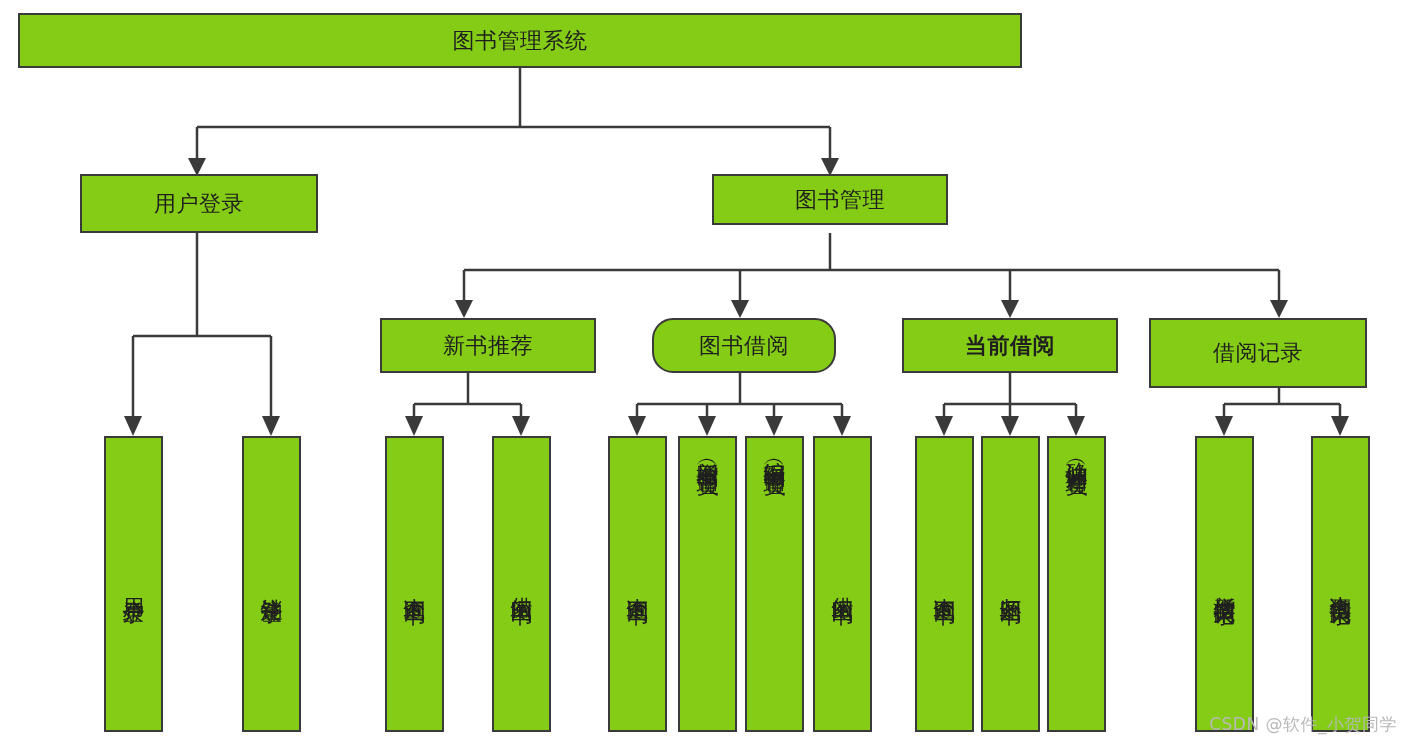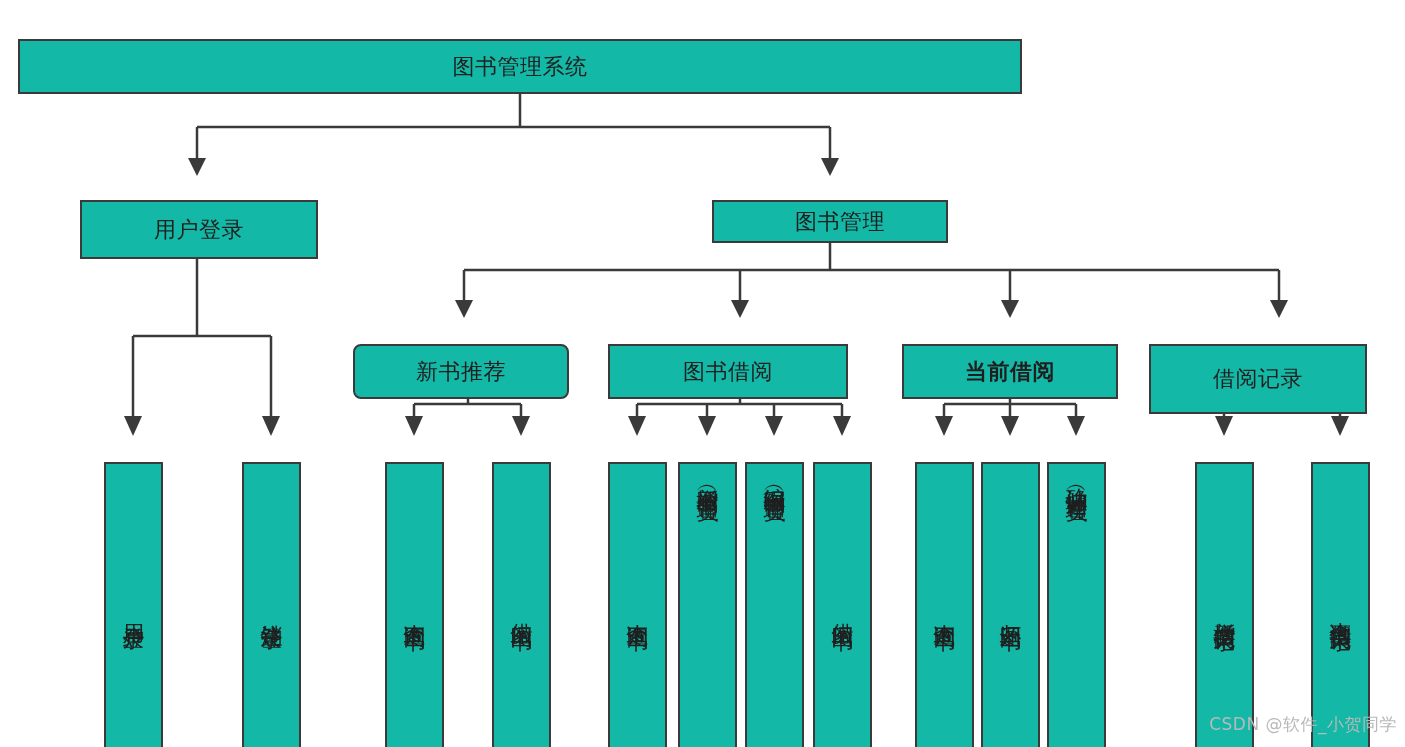--- a/index.html
+++ b/index.html
@@ -14,27 +14,26 @@
     position: relative;
     width: 1405px;
     height: 747px;
     background: #ffffff;
     overflow: hidden;
   }
   .node {
     position: absolute;
     box-sizing: border-box;
     border: 2.5px solid #3a3a3a;
-    background: #14b8a6;
+    background: #84cc16;
     display: flex;
     align-items: center;
     justify-content: center;
     color: #1f1f1f;
     line-height: 1.18;
-    margin-top: 26px;
   }
   .node.horiz {
     font-size: 22px;
     letter-spacing: 0.5px;
   }
   .node.vert {
     writing-mode: vertical-rl;
     text-orientation: upright;
     font-size: 22px;
     letter-spacing: 2px;
@@ -146,28 +145,28 @@
     <polygon class="arrowhead" points="1331,416 1349,416 1340,436"></polygon>
   </svg>
 
   <div class="node horiz" style="left:18px; top:13px; width:1004px; height:55px;">
     <span class="node-label">图书管理系统</span>
   </div>
 
   <div class="node horiz" style="left:80px; top:174px; width:238px; height:59px;">
     <span class="node-label">用户登录</span>
   </div>
-  <div class="node horiz" style="left:712px; top:174px; width:236px; height:43px;padding-left:20px;">
+  <div class="node horiz" style="left:712px; top:174px; width:236px; height:51px;padding-left:20px;">
     <span class="node-label">图书管理</span>
   </div>
 
-  <div class="node horiz" style="left:353px; top:318px; width:216px; height:55px;border-radius:8px;">
+  <div class="node horiz" style="left:380px; top:318px; width:216px; height:55px;">
     <span class="node-label">新书推荐</span>
   </div>
-  <div class="node horiz" style="left:608px; top:318px; width:240px; height:55px;">
+  <div class="node horiz" style="left:652px; top:318px; width:184px; height:55px;border-radius:21px;">
     <span class="node-label">图书借阅</span>
   </div>
   <div class="node horiz" style="left:902px; top:318px; width:216px; height:55px;font-weight:bold;">
     <span class="node-label">当前借阅</span>
   </div>
   <div class="node horiz" style="left:1149px; top:318px; width:218px; height:70px;">
     <span class="node-label">借阅记录</span>
   </div>
 
   <div class="node vert centered" style="left:104px; top:436px; width:59px; height:296px;">

